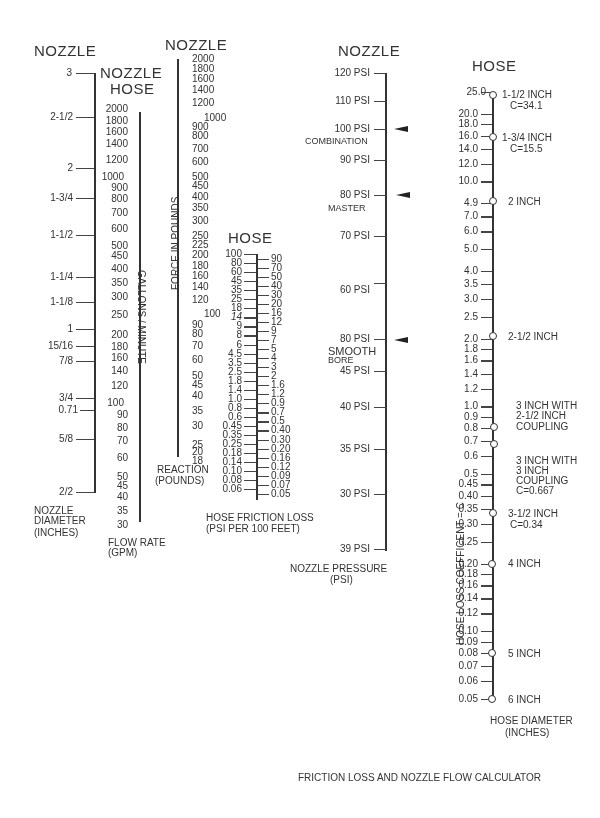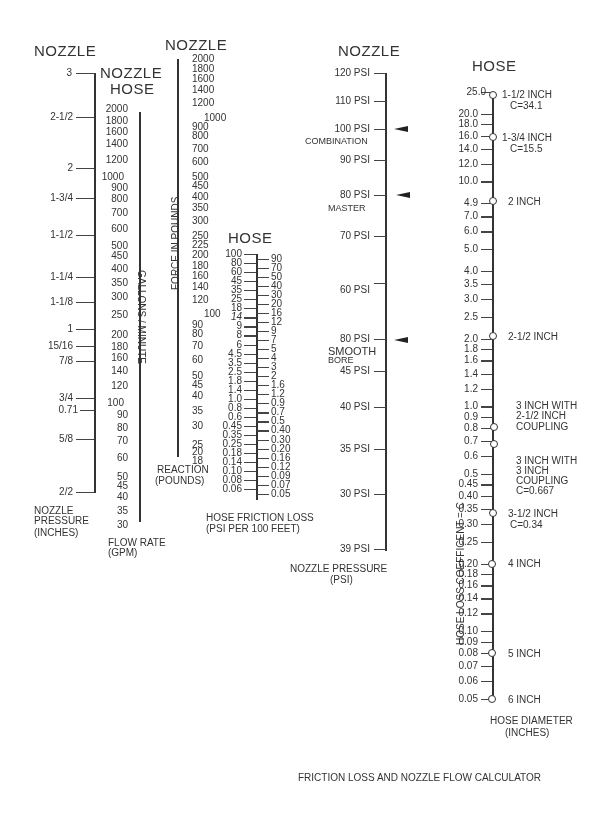--- a/index.html
+++ b/index.html
@@ -51,21 +51,21 @@
   <div class="tick-label r" style="left:20px;top:356px;width:53px;">7/8</div>
   <div class="tick" style="left:76px;top:398px;width:18px;"></div>
   <div class="tick-label r" style="left:20px;top:393px;width:53px;">3/4</div>
   <div class="tick" style="left:80px;top:410px;width:14px;"></div>
   <div class="tick-label r" style="left:20px;top:405px;width:58px;">0.71</div>
   <div class="tick" style="left:76px;top:439px;width:18px;"></div>
   <div class="tick-label r" style="left:20px;top:434px;width:53px;">5/8</div>
   <div class="tick" style="left:76px;top:492px;width:18px;"></div>
   <div class="tick-label r" style="left:20px;top:487px;width:53px;">2/2</div>
   <div class="caption" style="left:34px;top:505px;">NOZZLE</div>
-  <div class="caption" style="left:34px;top:515px;">PRESSURE</div>
+  <div class="caption" style="left:34px;top:515px;">DIAMETER</div>
   <div class="caption" style="left:34px;top:527px;">(INCHES)</div>
 </div>
 
 <div>
   <div class="axis-line" style="left:139px;top:112px;height:410px;"></div>
   <div class="tick-label r" style="left:100px;top:104px;width:28px;">2000</div>
   <div class="tick-label r" style="left:100px;top:116px;width:28px;">1800</div>
   <div class="tick-label r" style="left:100px;top:127px;width:28px;">1600</div>
   <div class="tick-label r" style="left:100px;top:139px;width:28px;">1400</div>
   <div class="tick-label r" style="left:100px;top:155px;width:28px;">1200</div>

